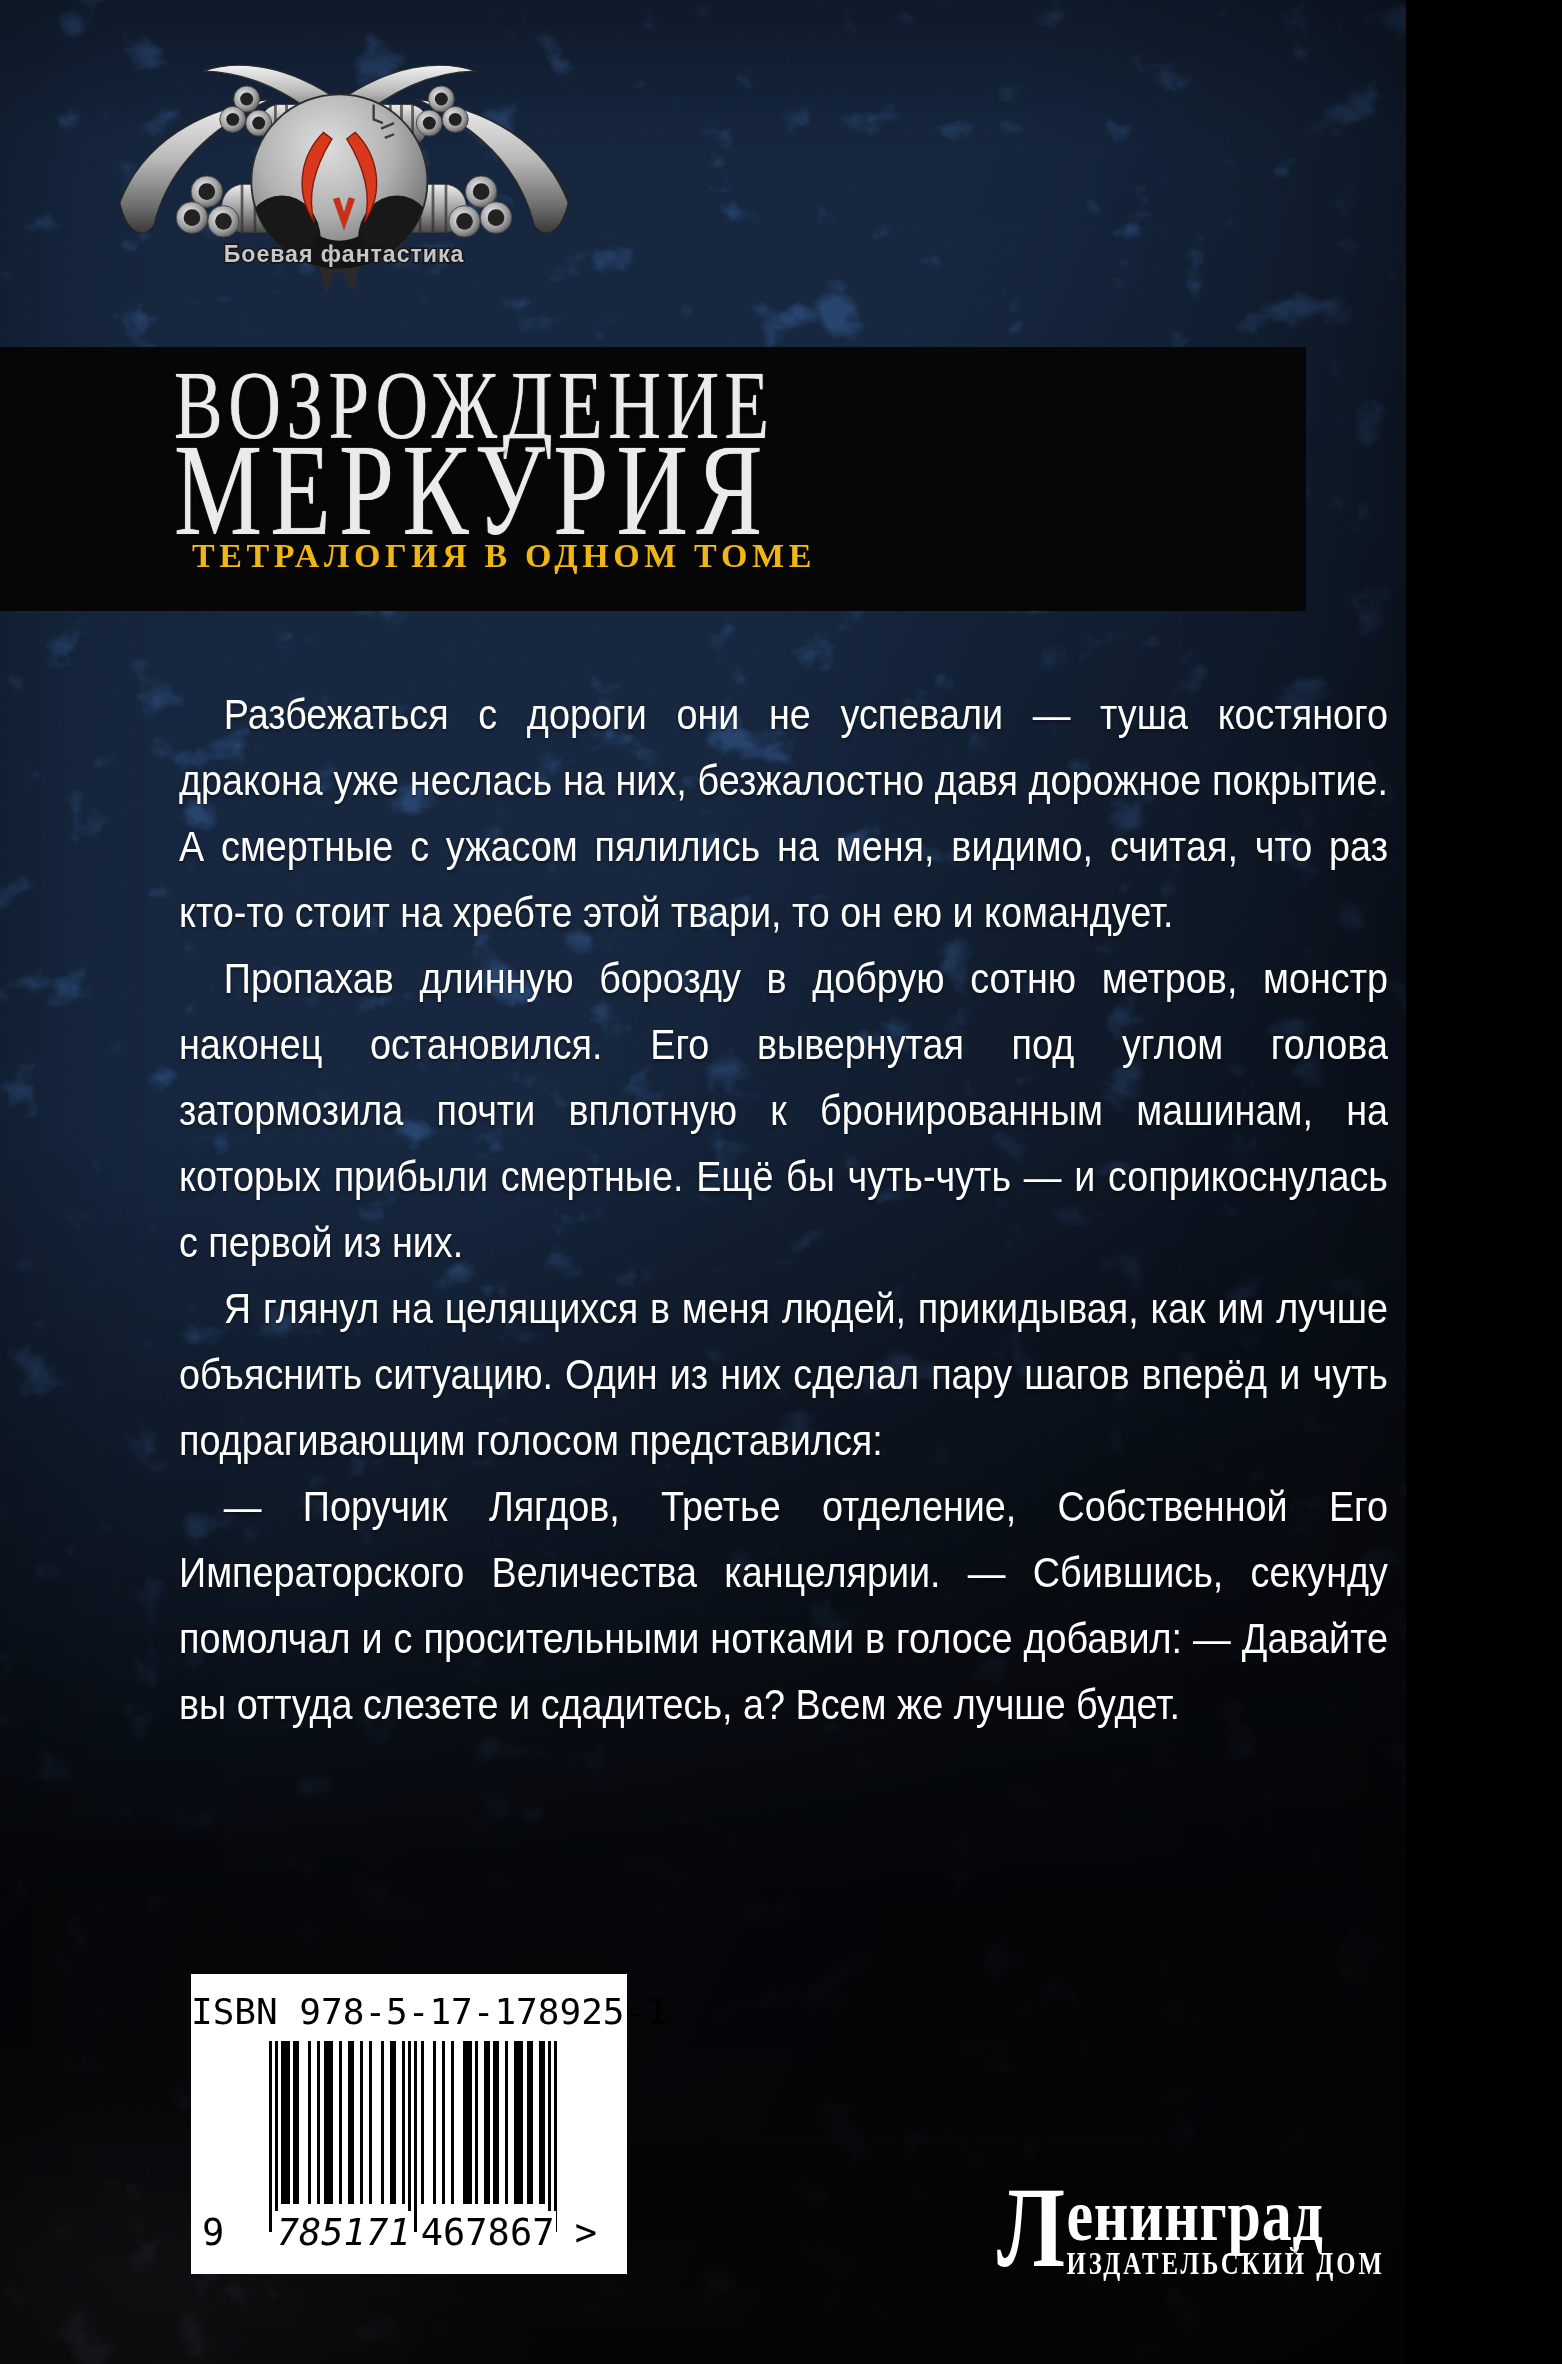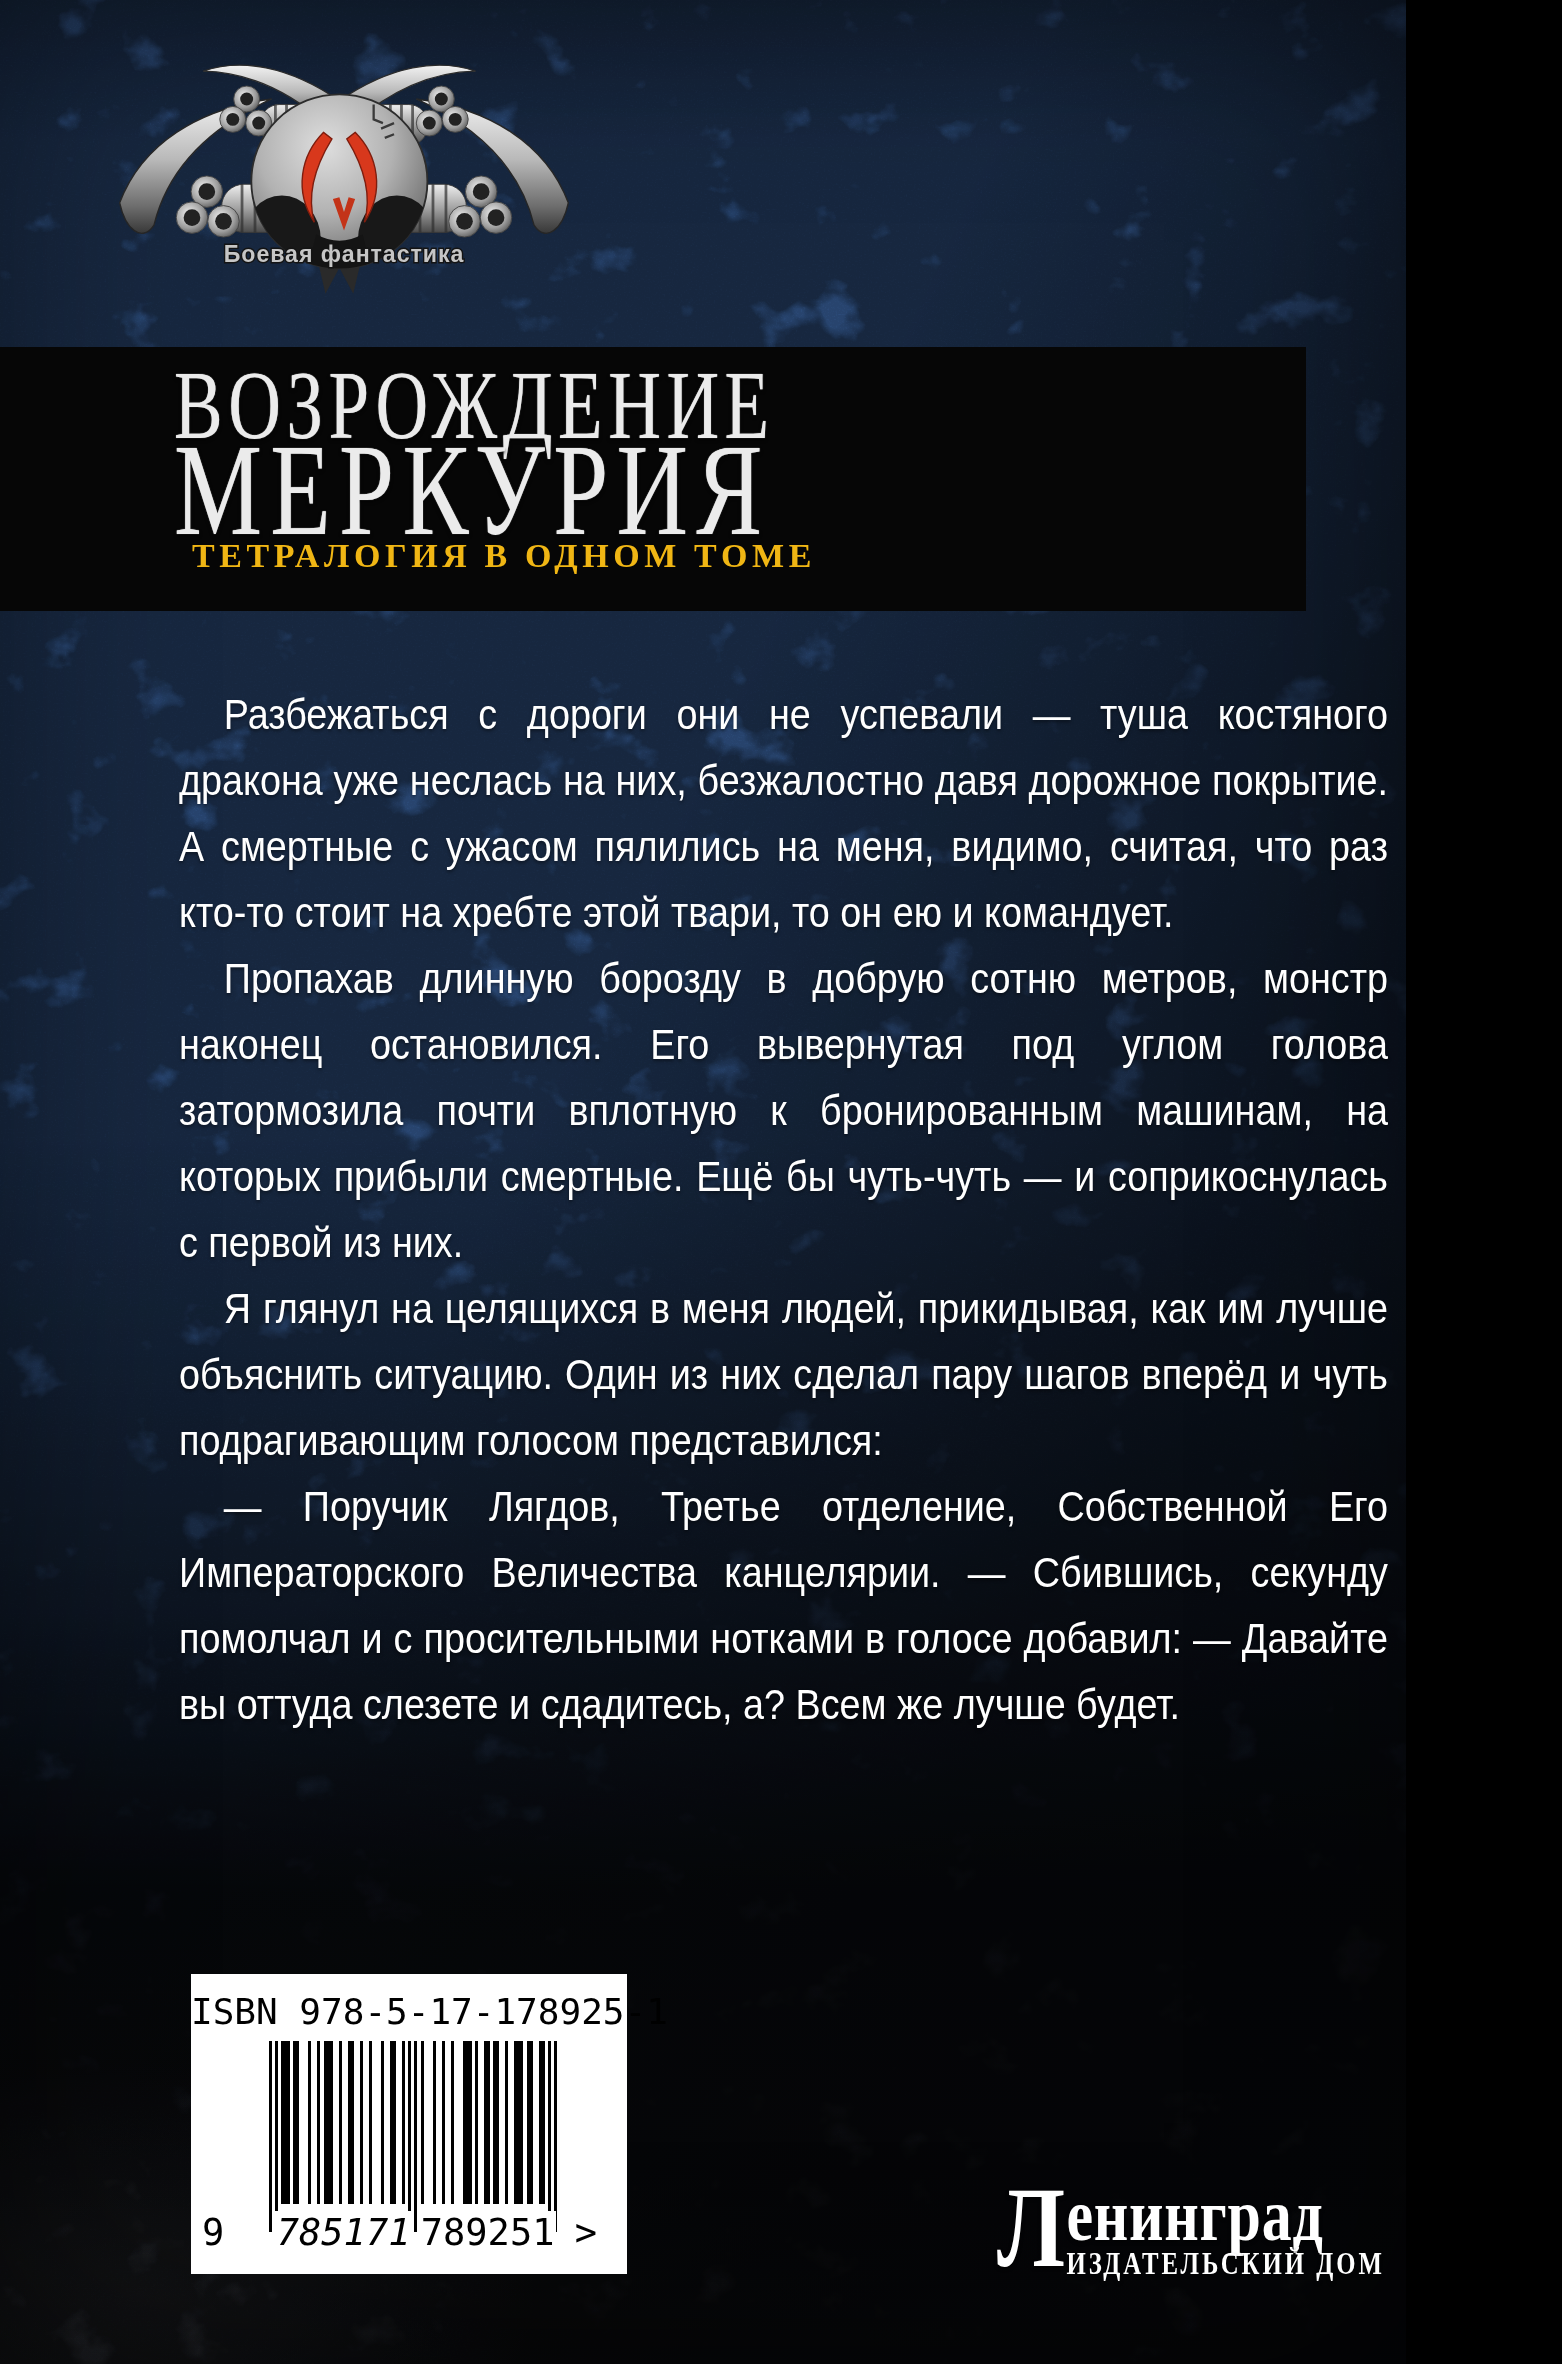--- a/index.html
+++ b/index.html
@@ -231,21 +231,21 @@
           <div class="bar" style="left: 236px; width: 3px; height: 163px;"></div>
           <div class="bar" style="left: 245px; width: 9px; height: 163px;"></div>
           <div class="bar" style="left: 258px; width: 6px; height: 163px;"></div>
           <div class="bar" style="left: 270px; width: 6px; height: 163px;"></div>
           <div class="bar" style="left: 279px; width: 3px; height: 191px;"></div>
           <div class="bar" style="left: 285px; width: 3px; height: 191px;"></div>
         </div>
       <div class="bc-digits">
         <span class="bc-first">9</span>
         <span class="bc-left">785171</span>
-        <span class="bc-right">789251</span>
+        <span class="bc-right">467867</span>
         <span class="bc-arrow">&gt;</span>
       </div>
     </div>
 
     <div class="publisher">
       <span class="pub-initial">Л</span>
       <span class="pub-col">
         <span class="pub-name">енинград</span>
         <span class="pub-tagline">издательский дом</span>
       </span>

